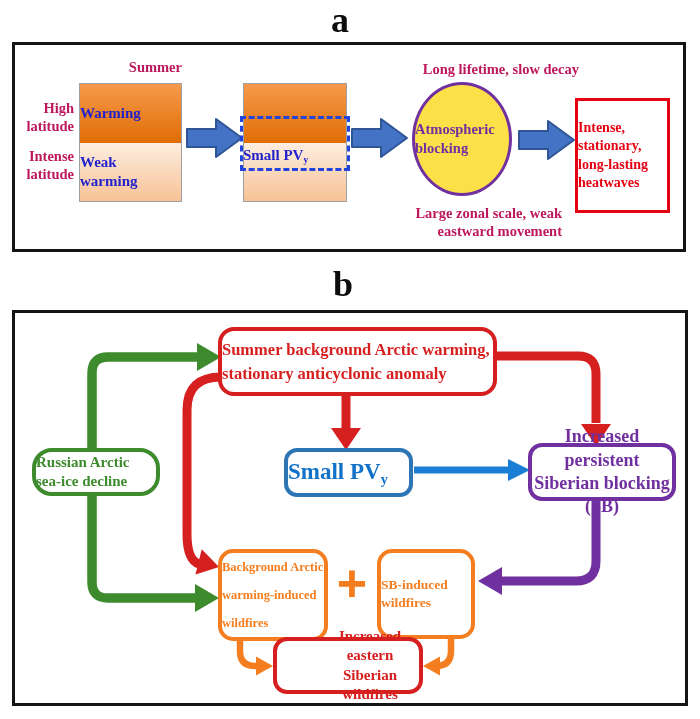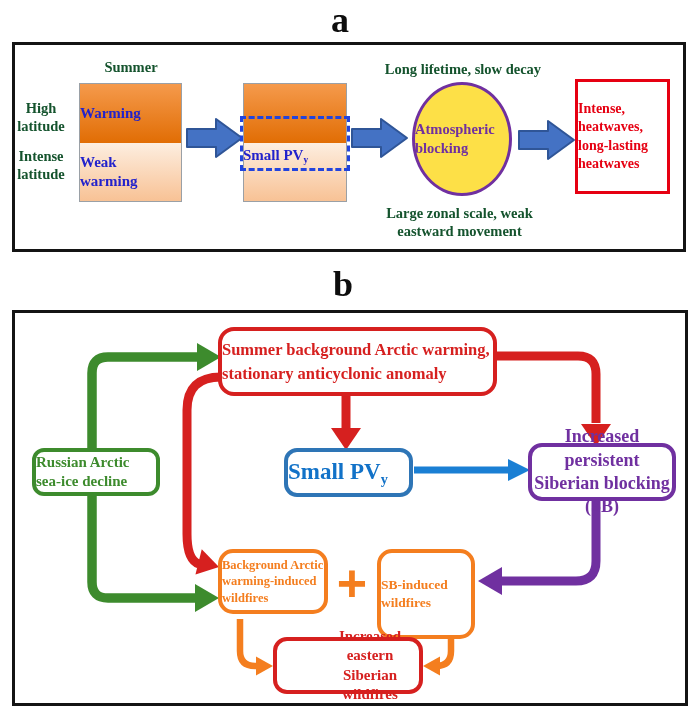--- a/index.html
+++ b/index.html
@@ -7,21 +7,21 @@
     position:relative;width:700px;height:719px;background:#ffffff;overflow:hidden;
     font-family:"Liberation Serif","DejaVu Serif",serif;font-weight:bold;color:#111;
   }
   .panel-label{position:absolute;text-align:center;font-size:36px;line-height:40px;color:#0d0d0d;}
   .frame{position:absolute;border:3px solid #141414;box-sizing:border-box;background:transparent;z-index:0;}
   .abs{position:absolute;box-sizing:border-box;}
   .ctr{display:flex;flex-direction:column;align-items:flex-start;justify-content:center;text-align:center;}
   .line{display:block;}
 
   
-  .note{font-size:14.5px;line-height:1.22;color:#14532d;text-align:center;}
+  .note{font-size:14.5px;line-height:1.22;color:#be185d;text-align:right;}
   .grad-box{border:1.5px solid var(--gray-border);z-index:2;}
   .grad-top{height:59px;background:linear-gradient(180deg,var(--grad-warm-top) 0%,var(--grad-warm-bot) 100%);}
   .grad-bot{height:58px;background:linear-gradient(180deg,var(--grad-weak-top) 0%,var(--grad-weak-bot) 100%);}
   .blue-label{color:var(--navy-text);font-size:15px;line-height:1.25;}
   .dashed-rect{border:3.5px dashed var(--dashed-blue);z-index:3;background:transparent;}
   .pv-a{z-index:4;color:var(--navy-text);font-size:15px;}
   .sub{font-size:0.62em;vertical-align:-0.35em;}
   .ellipse{border:3.5px solid var(--purple);border-radius:50%;z-index:2;background:#fde047;}
   .ellipse-text{color:var(--purple);font-size:14.5px;line-height:1.3;}
   .outcome-a{border:3.5px solid var(--red-a);background:#fff;z-index:2;color:var(--red-a);font-size:14px;line-height:1.32;}
@@ -108,63 +108,63 @@
 
   <div class="abs grad-box" style="left:243px;top:83px;width:104px;height:119px;">
     <div class="grad-top"></div>
     <div class="grad-bot"></div>
   </div>
   <div class="abs dashed-rect" style="left:240px;top:116px;width:110px;height:55px;"></div>
   <div class="abs ctr pv-a" style="left:243px;top:142px;width:104px;height:28px;">
     <span><span>Small PV</span><span class="sub">y</span></span>
   </div>
 
-  <div class="abs note" style="left:363px;top:61px;width:200px;">Long lifetime, slow decay</div>
+  <div class="abs note" style="left:379px;top:61px;width:200px;">Long lifetime, slow decay</div>
 
   <div class="abs ellipse ctr" style="left:412px;top:82px;width:100px;height:114px;">
     <span class="ellipse-text line">Atmospheric</span>
     <span class="ellipse-text line">blocking</span>
   </div>
 
   <div class="abs note" style="left:357px;top:205px;width:205px;">
     <span class="line">Large zonal scale, weak</span>
     <span class="line">eastward movement</span>
   </div>
 
-  <div class="abs outcome-a ctr" style="left:575px;top:79px;width:95px;height:115px;">
+  <div class="abs outcome-a ctr" style="left:575px;top:98px;width:95px;height:115px;">
     <span class="line">Intense,</span>
-    <span class="line">heatwaves,</span>
+    <span class="line">stationary,</span>
     <span class="line">long-lasting</span>
     <span class="line">heatwaves</span>
   </div>
 
   <div class="panel-label abs" style="left:303px;top:264px;width:80px;">b</div>
 
   <div class="frame abs" style="left:12px;top:310px;width:676px;height:396px;"></div>
 
   <div class="abs bbox summer-box ctr" style="left:218px;top:327px;width:279px;height:69px;">
     <span class="line">Summer background Arctic warming,</span>
     <span class="line">stationary anticyclonic anomaly</span>
   </div>
 
-  <div class="abs bbox seaice-box ctr" style="left:32px;top:448px;width:128px;height:48px;">
+  <div class="abs bbox seaice-box ctr" style="left:32px;top:448px;width:128px;height:48px;border-radius:20px;">
     <span class="line">Russian Arctic</span>
     <span class="line">sea-ice decline</span>
   </div>
 
   <div class="abs bbox pv-box ctr" style="left:284px;top:448px;width:129px;height:49px;">
     <span><span>Small PV</span><span class="sub">y</span></span>
   </div>
 
   <div class="abs bbox blocking-box ctr" style="left:528px;top:443px;width:148px;height:58px;">
     <span class="line">Increased persistent</span>
     <span class="line">Siberian blocking (SB)</span>
   </div>
 
-  <div class="abs bbox orange-box ctr" style="left:218px;top:549px;width:110px;height:65px;font-size:12.5px;">
+  <div class="abs bbox orange-box ctr" style="left:218px;top:549px;width:110px;height:92px;font-size:12.5px;gap:12px;">
     <span class="line">Background Arctic</span>
     <span class="line">warming-induced</span>
     <span class="line">wildfires</span>
   </div>
 
   <div class="abs plus" style="left:330px;top:556px;width:44px;height:56px;">+</div>
 
   <div class="abs bbox orange-box ctr" style="left:377px;top:549px;width:98px;height:90px;font-size:13.5px;">
     <span class="line">SB-induced</span>
     <span class="line">wildfires</span>

